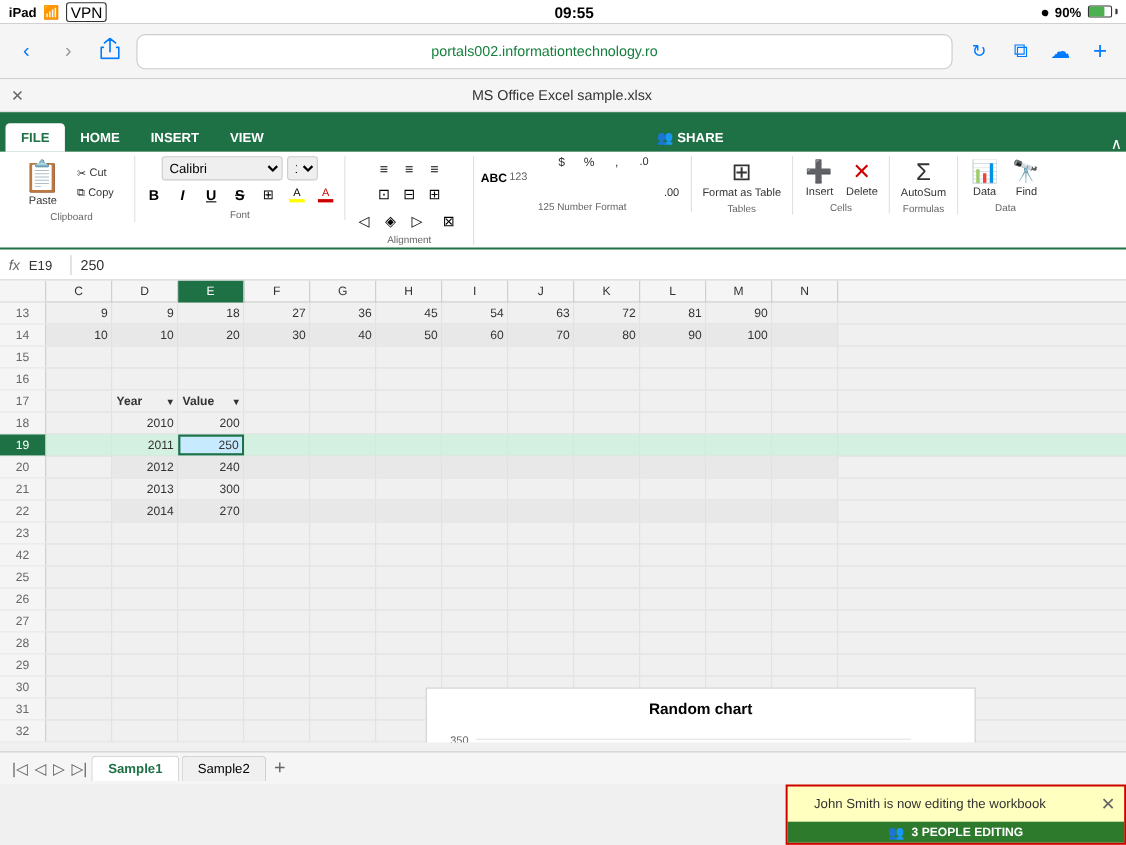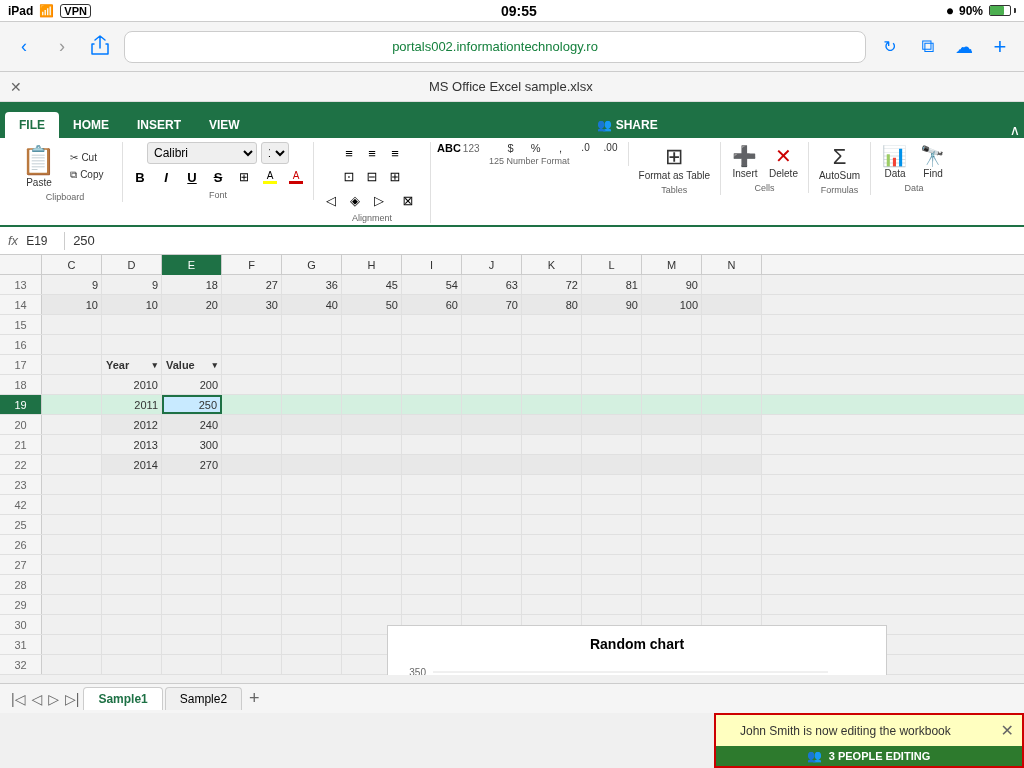--- a/index.html
+++ b/index.html
@@ -11,21 +11,21 @@
       background: #fff;
       display: flex;
       align-items: center;
       justify-content: space-between;
       padding: 0 8px;
       font-size: 12px;
       font-weight: 600;
       border-bottom: 1px solid #ccc;
     }
     .status-left { display: flex; align-items: center; gap: 6px; }
-    .vpn-badge { border: 1px solid #333; border-radius: 3px; padding: 0 3px; font-size: 11px; font-weight: bold; }
+    .vpn-badge { border: 1px solid #333; border-radius: 3px; padding: 0 3px; font-size: 14px; font-weight: normal; }
     .status-right { display: flex; align-items: center; gap: 6px; font-size: 12px; }
     .battery { display: flex; align-items: center; gap: 3px; }
     .battery-bar { width: 22px; height: 11px; border: 1px solid #333; border-radius: 2px; position: relative; }
     .battery-bar::after { content: ''; display: block; width: 70%; height: 100%; background: #4caf50; border-radius: 1px; }
     .battery-tip { width: 2px; height: 5px; background: #333; border-radius: 0 1px 1px 0; }
 
     
     #browser-bar {
       height: 50px;
       background: #f5f5f5;
@@ -451,21 +451,21 @@
     <div style="display:flex;flex-direction:row;align-items:center;gap:20px;">
       <div style="display:flex;align-items:center;gap:2px;">
         <span style="font-size:11px;font-weight:bold;">ABC</span>
         <span style="font-size:10px;color:#666;">123</span>
       </div>
       <div style="display:flex;gap:3px;">
         <button class="ribbon-btn" style="min-width:22px;padding:0 2px;font-size:11px;">$</button>
         <button class="ribbon-btn" style="min-width:22px;padding:0 2px;font-size:11px;">%</button>
         <button class="ribbon-btn" style="min-width:22px;padding:0 2px;font-size:11px;">,</button>
         <button class="ribbon-btn" style="min-width:22px;padding:0 2px;font-size:10px;">.0</button>
-        <button class="ribbon-btn" style="min-width:22px;padding:0 2px;font-size:10px;">.00</button>
+        <button class="ribbon-btn" style="min-width:22px;padding:0 2px;font-size:10px;margin-top:28px;">.00</button>
       </div>
     </div>
     <span class="ribbon-group-label">
       <span>125</span> <span>Number Format</span>
     </span>
   </div>
 
   <div class="ribbon-group">
     <button class="ribbon-btn">
       <span style="font-size:22px;">⊞</span>

